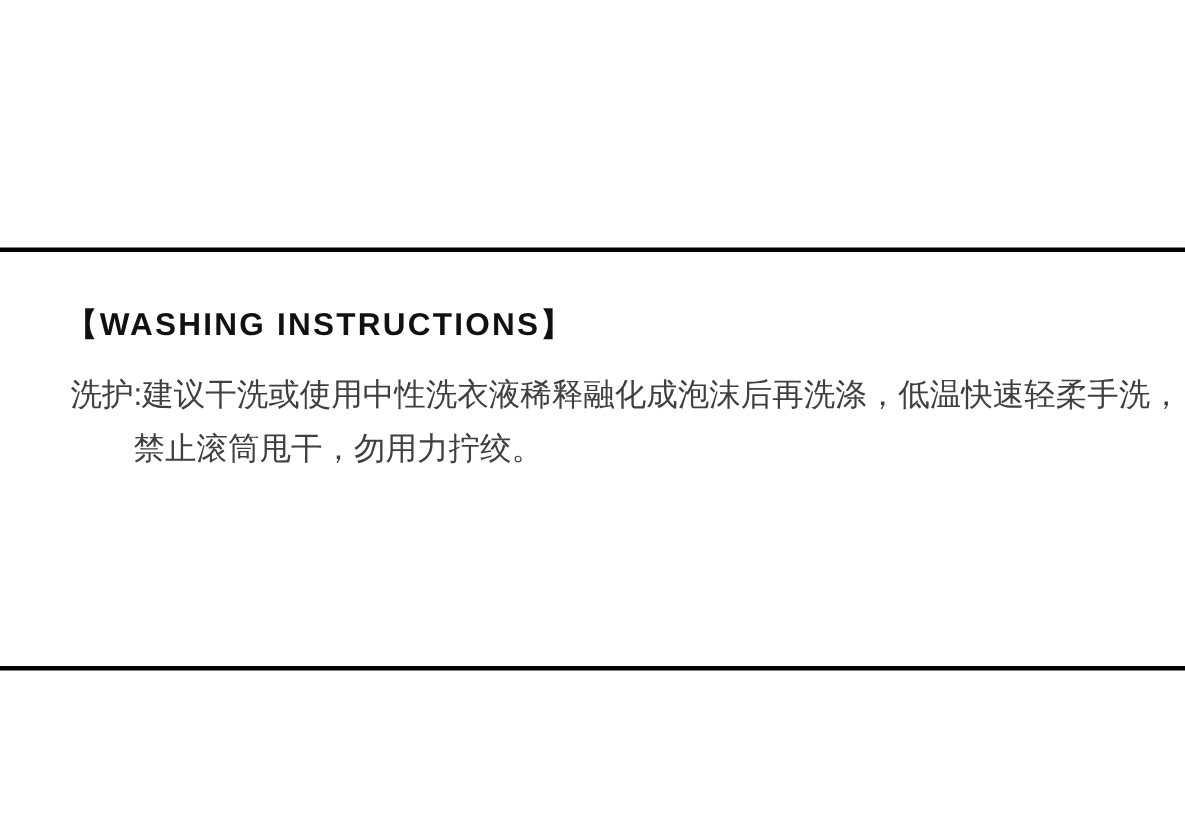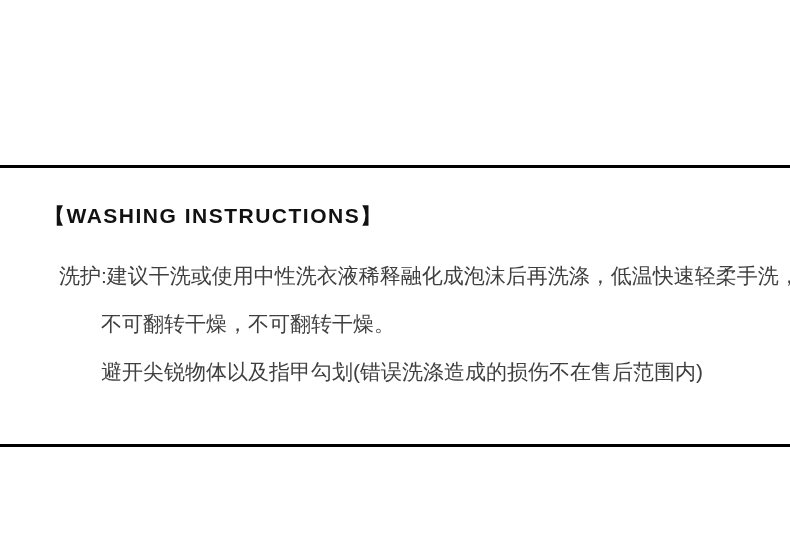--- a/index.html
+++ b/index.html
@@ -39,37 +39,36 @@
   .care-text {
     position: absolute;
     left: 47px;
     top: 246px;
     width: 715px;
     font-size: 21px;
     line-height: 36px;
     color: #3f3f3f;
   }
   .line {
-    margin: 12px;
+    margin: 0;
     white-space: nowrap;
   }
   .line-indent {
     padding-left: 42px;
   }
 </style>
 </head>
 <body>
 
 <div class="page">
 
   <div class="rule rule-top"></div>
 
   <h2 class="heading">【WASHING INSTRUCTIONS】</h2>
 
   <div class="care-text">
     <p class="line">洗护:建议干洗或使用中性洗衣液稀释融化成泡沫后再洗涤，低温快速轻柔手洗，</p>
-    <p class="line line-indent">不可翻转干燥，不可翻转干燥。</p>
-    <p class="line line-indent">避开尖锐物体以及指甲勾划(错误洗涤造成的损伤不在售后范围内)</p>
+    <p class="line line-indent">禁止滚筒甩干，勿用力拧绞。</p>
   </div>
 
   <div class="rule rule-bottom"></div>
 
 </div>
 
 </body></html>

